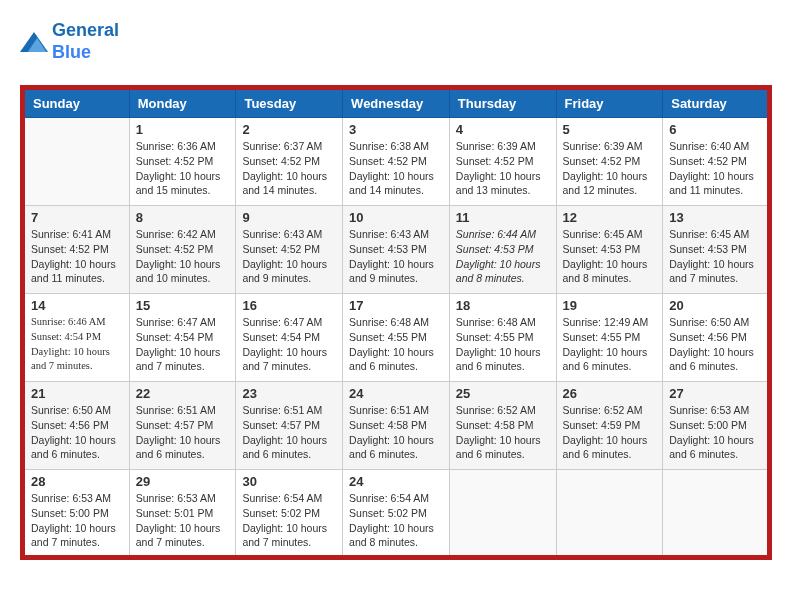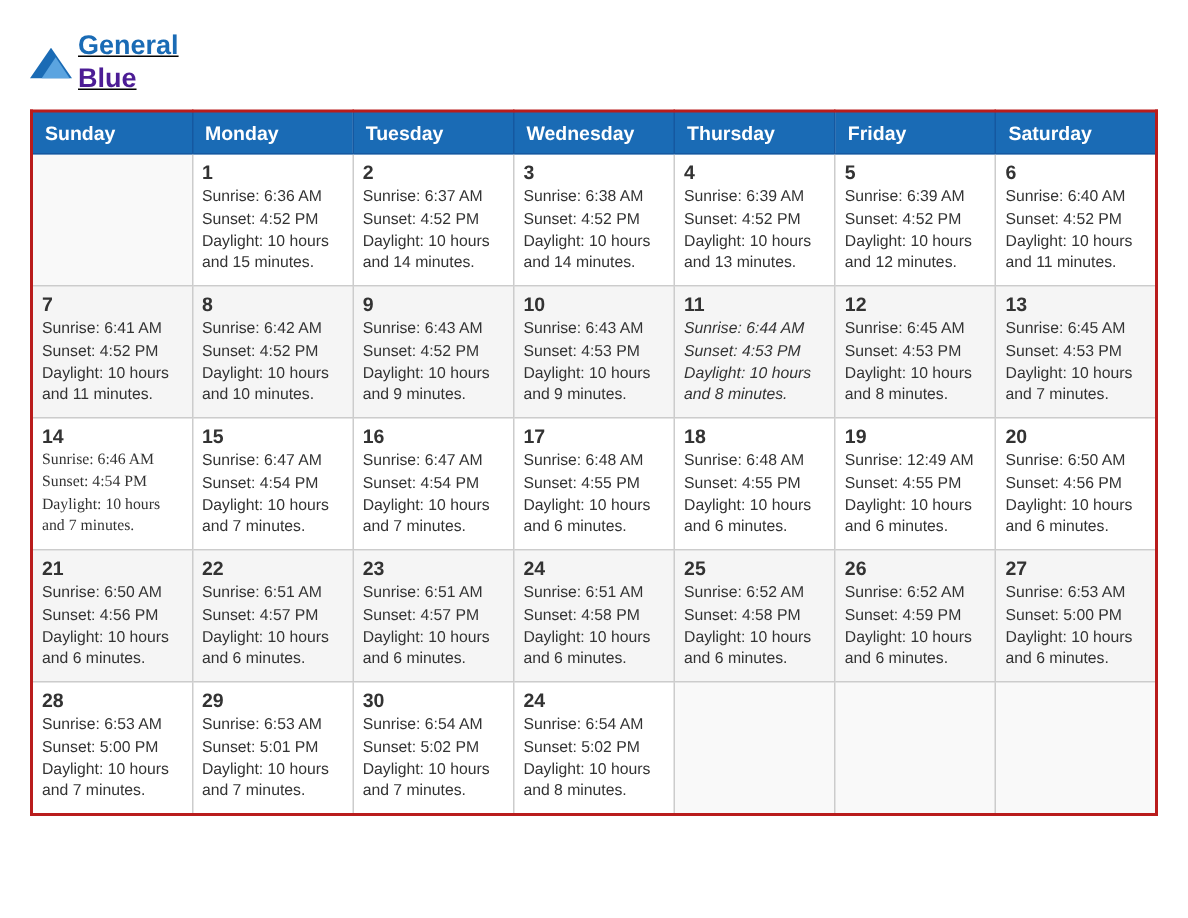--- a/index.html
+++ b/index.html
@@ -7,22 +7,21 @@
       font-family: Arial, sans-serif;
       background: #fff;
       width: 792px;
       min-height: 612px;
       padding: 20px;
     }
     .header {
       display: flex;
       justify-content: space-between;
       align-items: flex-start;
-      margin-bottom: 10px;
-      text-decoration: underline;
+      margin-bottom: 22px;
     }
     .logo {
       display: flex;
       align-items: center;
       gap: 4px;
     }
     .logo-text {
       font-size: 18px;
       font-weight: bold;
       color: #333;
@@ -43,21 +42,21 @@
       color: #333;
       font-weight: normal;
     }
     .location {
       font-size: 16px;
       color: #555;
     }
     .calendar {
       width: 100%;
       border-collapse: collapse;
-      border: 2px solid #b91c1c;
+      border: 5px solid #b91c1c;
     }
     .calendar th {
       background: #1a6bb5;
       color: #fff;
       padding: 6px 8px;
       font-size: 13px;
       font-weight: bold;
       text-align: left;
       border: 1px solid #1558a0;
     }
@@ -97,21 +96,21 @@
 <body>
 
 <div class="header">
   <div class="logo">
     <svg class="logo-icon" viewBox="0 0 36 30" xmlns="http://www.w3.org/2000/svg">
       <polygon points="0,28 18,2 36,28" fill="#1a6bb5"></polygon>
       <polygon points="10,28 22,10 34,28" fill="#5ba4e0"></polygon>
     </svg>
     <div class="logo-text">
       <div><span>General</span></div>
-      <div style="color:#4c1d95;">Blue</div>
+      <div style="color:#3b82f6;">Blue</div>
     </div>
   </div>
 </div>
 
 <table class="calendar">
   <thead>
     <tr>
     <th>Sunday</th>
         <th>Monday</th>
         <th>Tuesday</th>

